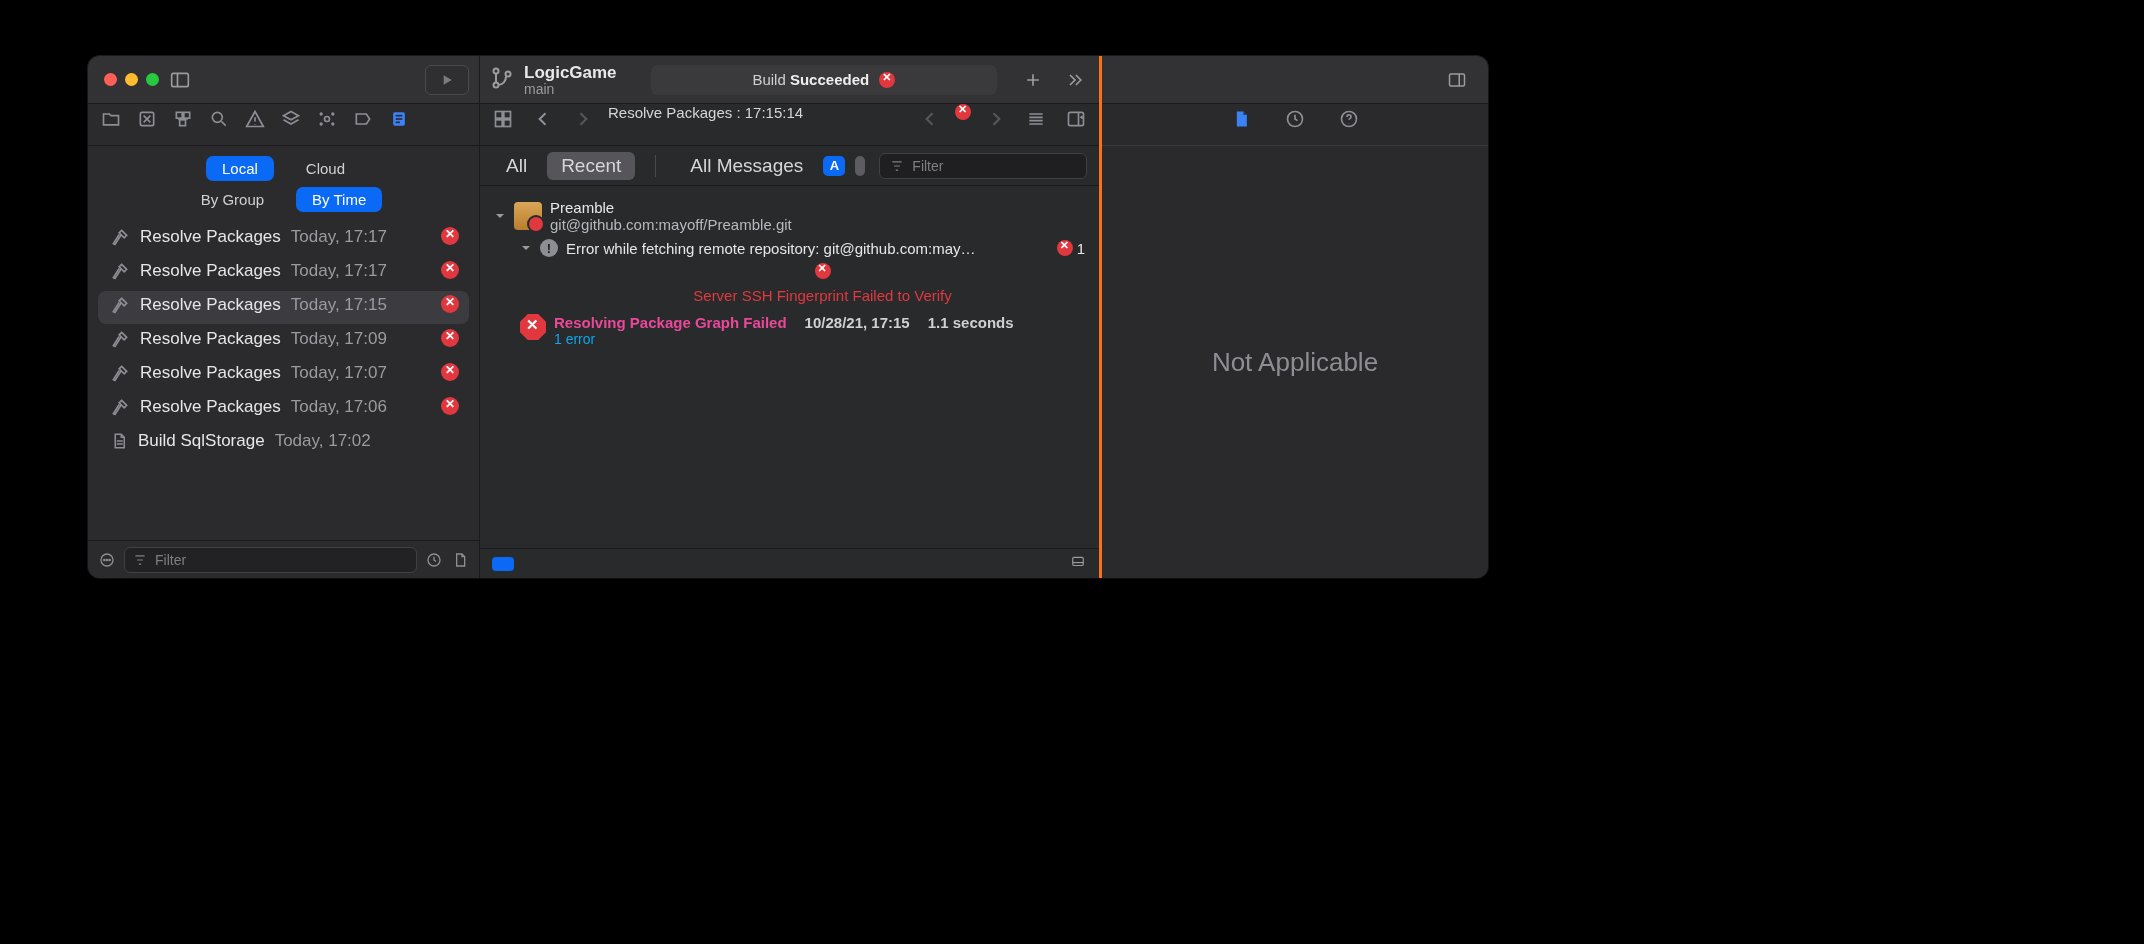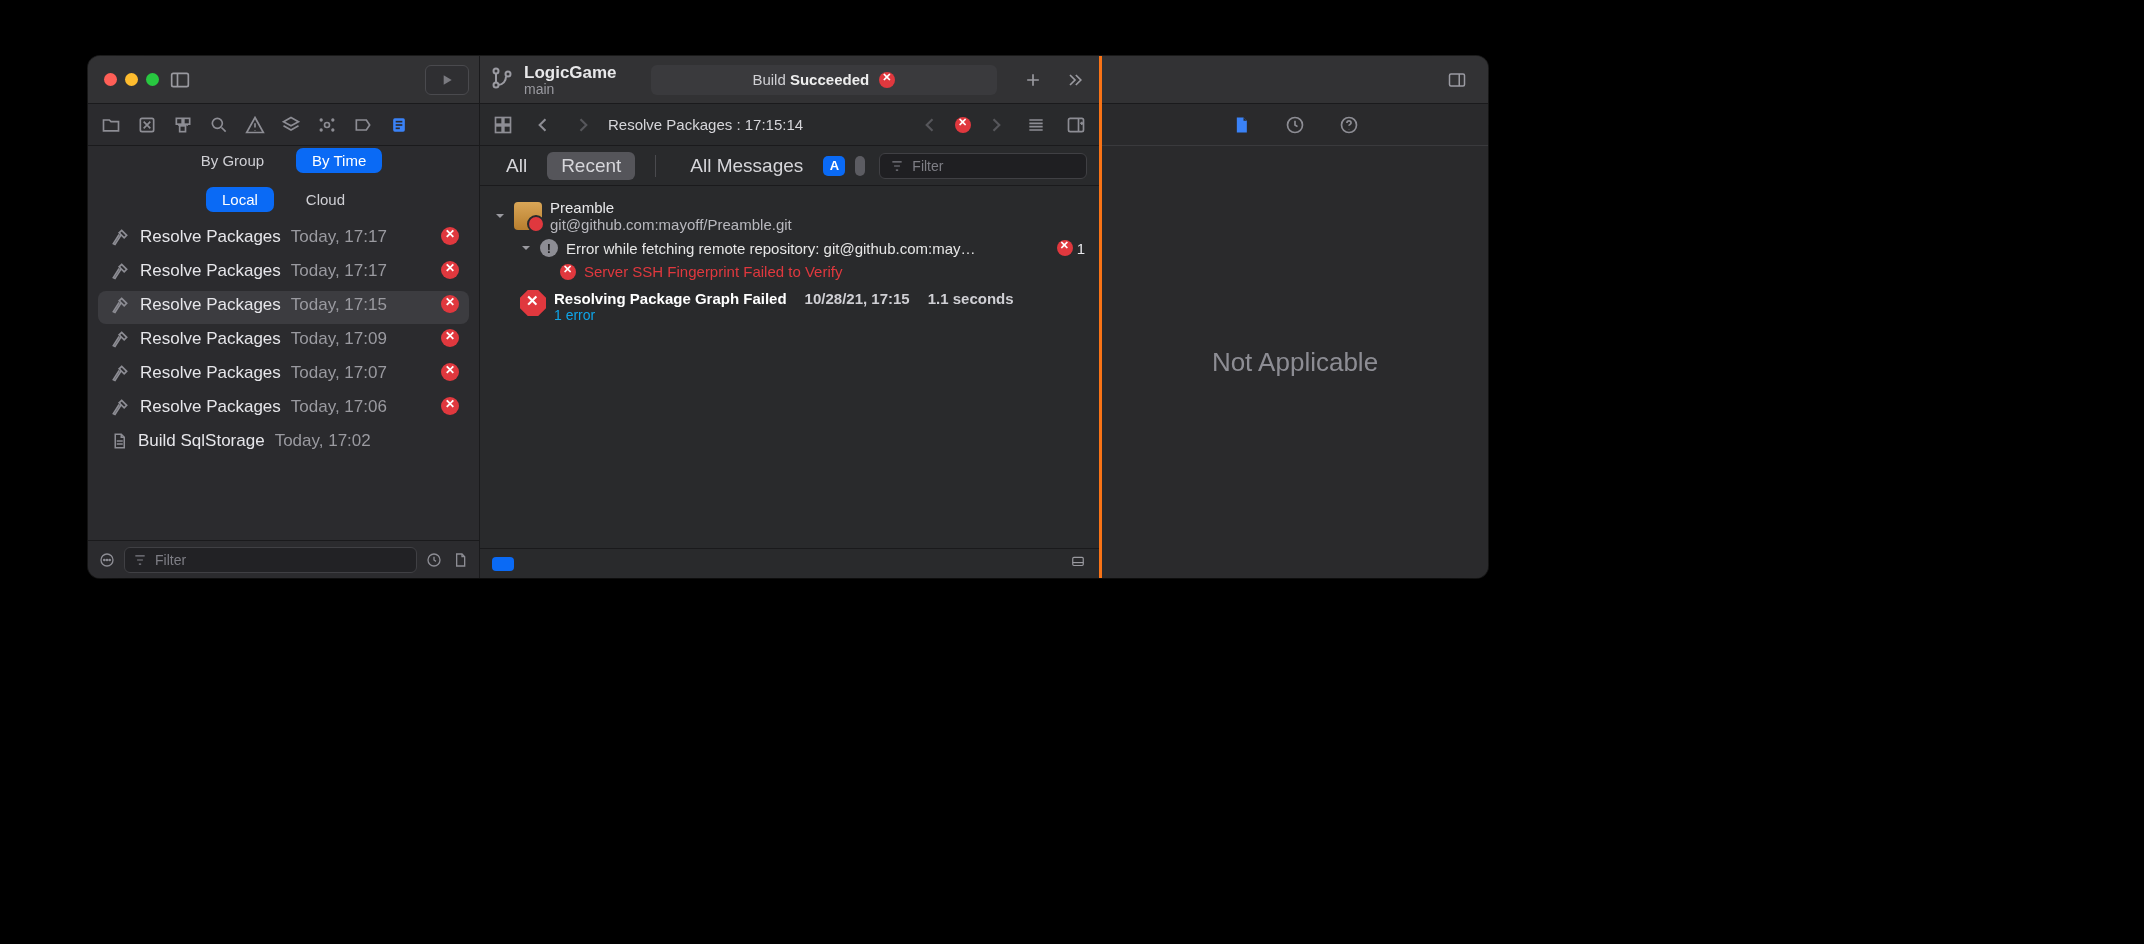--- a/index.html
+++ b/index.html
@@ -51,21 +51,21 @@
   }
   .status-pill .err-dot { width:16px;height:16px;border-radius:50%;background:#e0383e; position:relative;}
   .status-pill .err-dot::before{content:"✕";position:absolute;left:3px;top:-1px;font-size:11px;color:#fff;font-weight:700;}
   .tb-icon { width:28px;height:28px;display:flex;align-items:center;justify-content:center;color:#9a9aa0;}
   .tb-icon svg{width:20px;height:20px;stroke:currentColor;fill:none;stroke-width:2;}
 
   .col-right .titlebar { justify-content:flex-end;}
   .panel-toggle svg{width:22px;height:18px;stroke:#9b9ba2;fill:none;stroke-width:2;}
 
   
-  .toolbar2 { height:42px; display:flex; align-items:center; border-bottom:1px solid #1a1a1c; padding:0 8px; gap:6px;}
+  .toolbar2 { height:42px; display:flex; border-bottom:1px solid #1a1a1c; padding:0 8px; gap:6px;}
   .nav-icon { width:30px;height:30px;display:flex;align-items:center;justify-content:center;color:#8d8d94;}
   .nav-icon.active{color:#3a82f7;}
   .nav-icon svg{width:20px;height:20px;}
 
   .col-mid .toolbar2 { gap:10px; }
   .crumb { font-size:15px; color:#d6d6da;}
   .mini-err { width:16px;height:16px;border-radius:50%;background:#e0383e;position:relative;}
   .mini-err::before{content:"✕";position:absolute;left:3px;top:-1px;font-size:11px;color:#fff;font-weight:700;}
   .col-right .toolbar2 { justify-content:center; gap:24px; border-bottom-color:#3a3a3d;}
   .doc-icon{color:#3a82f7;}
@@ -118,30 +118,30 @@
   .pkg-icon{
     width:28px;height:28px;border-radius:4px;
     background:linear-gradient(#d9a657,#b87e2e);
     position:relative;
   }
   .pkg-icon::after{content:"";position:absolute;right:-3px;bottom:-3px;width:14px;height:14px;border-radius:50%;background:#e0383e;border:2px solid #292a2c;}
   .pkg-name{color:#e8e8ea;font-weight:500;}
   .pkg-sub{color:#b8b8be;}
   .info-badge{width:18px;height:18px;border-radius:50%;background:#8d8d94;color:#1e1e20;font-size:13px;font-weight:800;display:flex;align-items:center;justify-content:center;}
   .lv2{margin-left:26px;}
-  .lv3{margin-left:66px;}
+  .lv3{margin-left:66px;flex-direction:column;}
   .err-text{color:#e0383e;}
   .errcount{display:flex;align-items:center;gap:4px;color:#e6e6ea;}
   .stop-icon{
     width:26px;height:26px;background:#e0383e;position:relative;
     clip-path: polygon(30% 0,70% 0,100% 30%,100% 70%,70% 100%,30% 100%,0 70%,0 30%);
   }
   .stop-icon::before{content:"✕";position:absolute;left:6px;top:2px;color:#fff;font-weight:800;font-size:15px;}
   .graph-line{display:flex;gap:18px;align-items:baseline;margin-left:46px;}
-  .graph-line .t1{color:#ffffff;font-weight:600;}
+  .graph-line .t1{color:#ec4899;font-weight:600;}
   .graph-line .t2,.graph-line .t3{color:#cfcfd4;font-weight:600;}
   .sub-err{color:#0ea5e9;margin-left:46px;font-size:14px;}
 
   .mid-footer{height:30px;border-top:1px solid #1a1a1c;display:flex;align-items:center;justify-content:space-between;padding:0 12px;}
   .blue-chip{width:22px;height:14px;border-radius:4px;background:#0a6af5;}
   .tray svg{width:18px;height:14px;stroke:#9a9aa0;fill:none;stroke-width:2;}
 
   
   .right-body{flex:1;display:flex;align-items:center;justify-content:center;}
   .na-text{font-size:26px;color:#8d8d94;font-weight:500;}
@@ -229,27 +229,27 @@
       <div class="nav-icon active">
           <svg viewBox="0 0 24 24" fill="currentColor">
             <rect x="5" y="4" width="14" height="16" rx="2"></rect>
             <rect x="8" y="7" width="8" height="2" fill="#2b2b2e"></rect>
             <rect x="8" y="11" width="8" height="2" fill="#2b2b2e"></rect>
             <rect x="8" y="15" width="5" height="2" fill="#2b2b2e"></rect>
           </svg>
         </div>
     </div>
 
+    <div class="pills-row">
+      <div class="pill active">Local</div>
+      <div class="pill dim">Cloud</div>
+    </div>
     <div class="pills-row" style="padding-top:2px;">
       <div class="pill dim">By Group</div>
       <div class="pill active">By Time</div>
-    </div>
-    <div class="pills-row">
-      <div class="pill active">Local</div>
-      <div class="pill dim">Cloud</div>
     </div>
 
     <div class="report-list" id="report-list">
         <div class="report-row">
           <span class="hammer"><svg viewBox="0 0 24 24">
               <path d="M14 4l6 6-3 3-6-6zM11 9L4 20l2 1 7-11"></path>
             </svg></span>
           <span class="report-title">Resolve Packages</span>
           <span class="report-time">Today, 17:17</span>
           <span class="row-err"></span>

